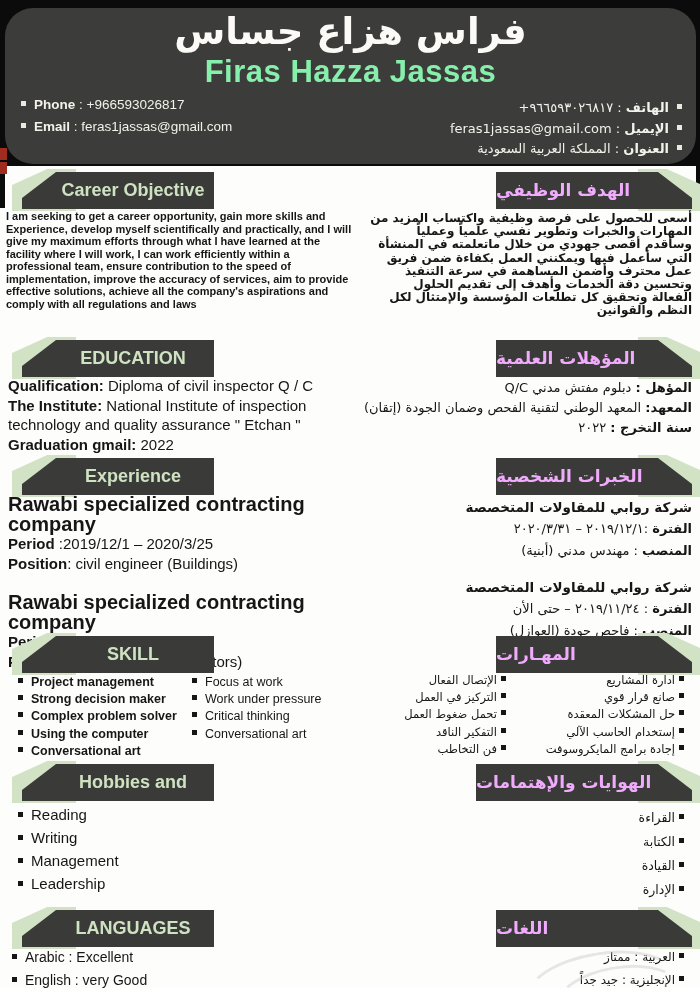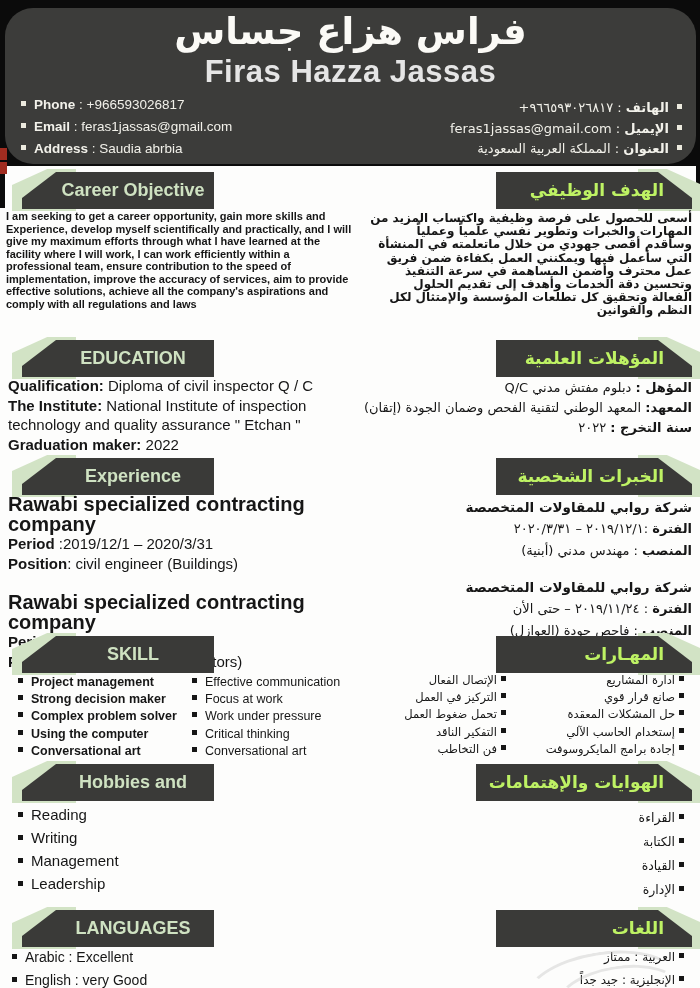--- a/index.html
+++ b/index.html
@@ -9,21 +9,21 @@
   html,body{margin:0;padding:0;background:#888;}
   .page{position:relative;width:700px;height:988px;background:#fdfdfc;overflow:hidden;
         font-family:"Liberation Sans",sans-serif;color:var(--ink);}
   .ar{font-family:"DejaVu Sans",sans-serif;direction:rtl;}
   
   .top{position:absolute;left:0;top:0;width:700px;height:166px;background:var(--border);}
   .top-inner{position:absolute;left:5px;right:4px;top:8px;bottom:2px;background:var(--hdr);border-radius:28px;}
   .name-ar{position:absolute;top:2px;left:0;width:100%;text-align:center;font-size:37px;
            font-weight:bold;color:#fbfaf6;}
   .name-en{position:absolute;top:46px;left:0;width:100%;text-align:center;font-size:31px;
-           font-weight:bold;color:#e5e5e5;letter-spacing:.5px;}
+           font-weight:bold;color:#86efac;letter-spacing:.5px;}
   .contact{position:absolute;font-size:13.5px;color:var(--cream);}
   .contact-en{left:12px;top:86px;}
   .contact-ar{right:10px;top:90px;font-size:13px;text-align:right;}
   .crow{height:22px;line-height:22px;white-space:nowrap;}
   .contact-ar .crow{height:20.5px;line-height:20.5px;}
   .cl{font-weight:bold;}
   .sq{display:inline-block;width:5px;height:5px;background:var(--ink);margin:0 8px 3px 4px;}
   .sq-w{background:#eceade;}
   .contact-ar .sq{margin:0 4px 3px 8px;}
   .ltr{direction:ltr;unicode-bidi:embed;}
@@ -38,22 +38,22 @@
   .hdr .box{position:absolute;top:0;height:37px;background:var(--dark);}
   .hdr-en{left:14px;width:200px;}
   .hdr-en .fold{left:-2px;clip-path:polygon(0 100%,0 38%,55% 0,100% 0,100% 100%);}
   .hdr-en .box{left:8px;right:0;clip-path:polygon(34px 0,100% 0,100% 100%,0 100%,0 26px);
                text-align:center;line-height:37px;font-size:18px;font-weight:bold;
                color:var(--greentxt);padding-left:30px;}
   .hdr-ar{right:0;width:204px;}
   .hdr-ar.w-wide{width:224px;}
   .hdr-ar .fold{right:-2px;clip-path:polygon(0 0,45% 0,100% 38%,100% 100%,0 100%);}
   .hdr-ar .box{right:8px;left:0;clip-path:polygon(0 0,calc(100% - 34px) 0,100% 26px,100% 100%,0 100%);
-               text-align:right;line-height:37px;font-size:17px;font-weight:bold;
-               color:#bef264;padding-right:28px;font-family:"DejaVu Sans",sans-serif;direction:rtl;}
+               text-align:left;line-height:37px;font-size:17px;font-weight:bold;
+               color:#f0abfc;padding-right:28px;font-family:"DejaVu Sans",sans-serif;direction:rtl;}
   
   .blk{position:absolute;}
   .obj-en{left:6px;top:210px;width:348px;font-size:11px;font-weight:bold;line-height:12.5px;}
   .obj-ar{right:8px;top:212px;width:322px;font-size:12px;font-weight:bold;line-height:13.2px;text-align:right;}
   .edu-en{left:8px;top:376px;width:346px;font-size:15px;line-height:19.5px;}
   .edu-ar{right:8px;top:378px;width:330px;font-size:13px;line-height:20px;text-align:right;}
   .lbl{font-weight:bold;}
   .exp-en{left:8px;top:494px;width:346px;font-size:15px;line-height:20px;}
   .exp-ar{right:8px;top:496px;width:330px;font-size:13px;line-height:22px;text-align:right;}
   .job{margin-bottom:18px;}
@@ -88,21 +88,20 @@
 <div class="page">
 
   <div class="top">
     <div class="top-inner">
       <div class="name-ar ar">فراس هزاع جساس</div>
       <div class="name-en">Firas Hazza Jassas</div>
 
       <div class="contact contact-en">
         <div class="crow"><span class="sq sq-w"></span><span class="cl">Phone</span><span> : </span><span>+966593026817</span></div>
         <div class="crow"><span class="sq sq-w"></span><span class="cl">Email</span><span> : </span><span>feras1jassas@gmail.com</span></div>
-        <div class="crow"><span class="sq sq-w"></span><span class="cl">Address</span><span> : </span><span>Saudia abrbia</span></div>
       </div>
 
       <div class="contact contact-ar ar">
         <div class="crow"><span class="sq sq-w"></span><span class="cl">الهاتف</span><span> : </span><span class="ltr">+٩٦٦٥٩٣٠٢٦٨١٧</span></div>
         <div class="crow"><span class="sq sq-w"></span><span class="cl">الإيميل</span><span> : </span><span class="ltr">feras1jassas@gmail.com</span></div>
         <div class="crow"><span class="sq sq-w"></span><span class="cl">العنوان</span><span> : </span><span>المملكة العربية السعودية</span></div>
       </div>
     </div>
   </div>
 
@@ -125,40 +124,40 @@
     <span class="fold"></span>
     <span class="box"><span>EDUCATION</span></span>
   </div>
   <div class="hdr hdr-ar" style="top:340px">
     <span class="fold"></span>
     <span class="box"><span>المؤهلات العلمية</span></span>
   </div>
   <div class="blk edu-en">
     <div><span class="lbl">Qualification:</span><span> Diploma of civil inspector Q / C</span></div>
     <div><span class="lbl">The Institute:</span><span> National Institute of inspection technology and quality assurance " Etchan "</span></div>
-    <div><span class="lbl">Graduation maker:</span><span> 2022</span></div>
+    <div><span class="lbl">Graduation gmail:</span><span> 2022</span></div>
   </div>
   <div class="blk edu-ar ar">
     <div><span class="lbl">المؤهل :</span><span> دبلوم مفتش مدني Q/C</span></div>
     <div><span class="lbl">المعهد:</span><span> المعهد الوطني لتقنية الفحص وضمان الجودة (إتقان)</span></div>
     <div><span class="lbl">سنة التخرج :</span><span> ٢٠٢٢</span></div>
   </div>
 
   <div class="hdr hdr-ar" style="top:458px">
     <span class="fold"></span>
     <span class="box"><span>الخبرات الشخصية</span></span>
   </div>
   <div class="hdr hdr-en" style="top:458px">
     <span class="fold"></span>
     <span class="box"><span>Experience</span></span>
   </div>
   <div class="blk exp-en">
     <div class="job">
       <div class="co">Rawabi specialized contracting company</div>
-      <div><span class="lbl">Period</span><span> :2019/12/1 – 2020/3/31</span></div>
+      <div><span class="lbl">Period</span><span> :2019/12/1 – 2020/3/25</span></div>
       <div><span class="lbl">Position</span><span>: civil engineer (Buildings)</span></div>
     </div>
     <div class="job">
       <div class="co">Rawabi specialized contracting company</div>
       <div><span class="lbl">Period</span><span>: 2019/11/24- NOW</span></div>
       <div><span class="lbl">Position</span><span>: Quality tester (insulators)</span></div>
     </div>
   </div>
   <div class="blk exp-ar ar">
     <div class="job">
@@ -183,21 +182,20 @@
   </div>
   <div class="blk skl-en cols">
     <div class="c1">
       <div class="li"><span class="sq"></span><span>Project management</span></div>
       <div class="li"><span class="sq"></span><span>Strong decision maker</span></div>
       <div class="li"><span class="sq"></span><span>Complex problem solver</span></div>
       <div class="li"><span class="sq"></span><span>Using the computer</span></div>
       <div class="li"><span class="sq"></span><span>Conversational art</span></div>
     </div>
     <div class="c2">
-      <div class="li"><span class="sq"></span><span>Effective communication</span></div>
       <div class="li"><span class="sq"></span><span>Focus at work</span></div>
       <div class="li"><span class="sq"></span><span>Work under pressure</span></div>
       <div class="li"><span class="sq"></span><span>Critical thinking</span></div>
       <div class="li"><span class="sq"></span><span>Conversational art</span></div>
     </div>
   </div>
   <div class="blk skl-ar cols ar">
     <div class="c1">
       <div class="li"><span class="sq"></span><span>ادارة المشاريع</span></div>
       <div class="li"><span class="sq"></span><span>صانع قرار قوي</span></div>

